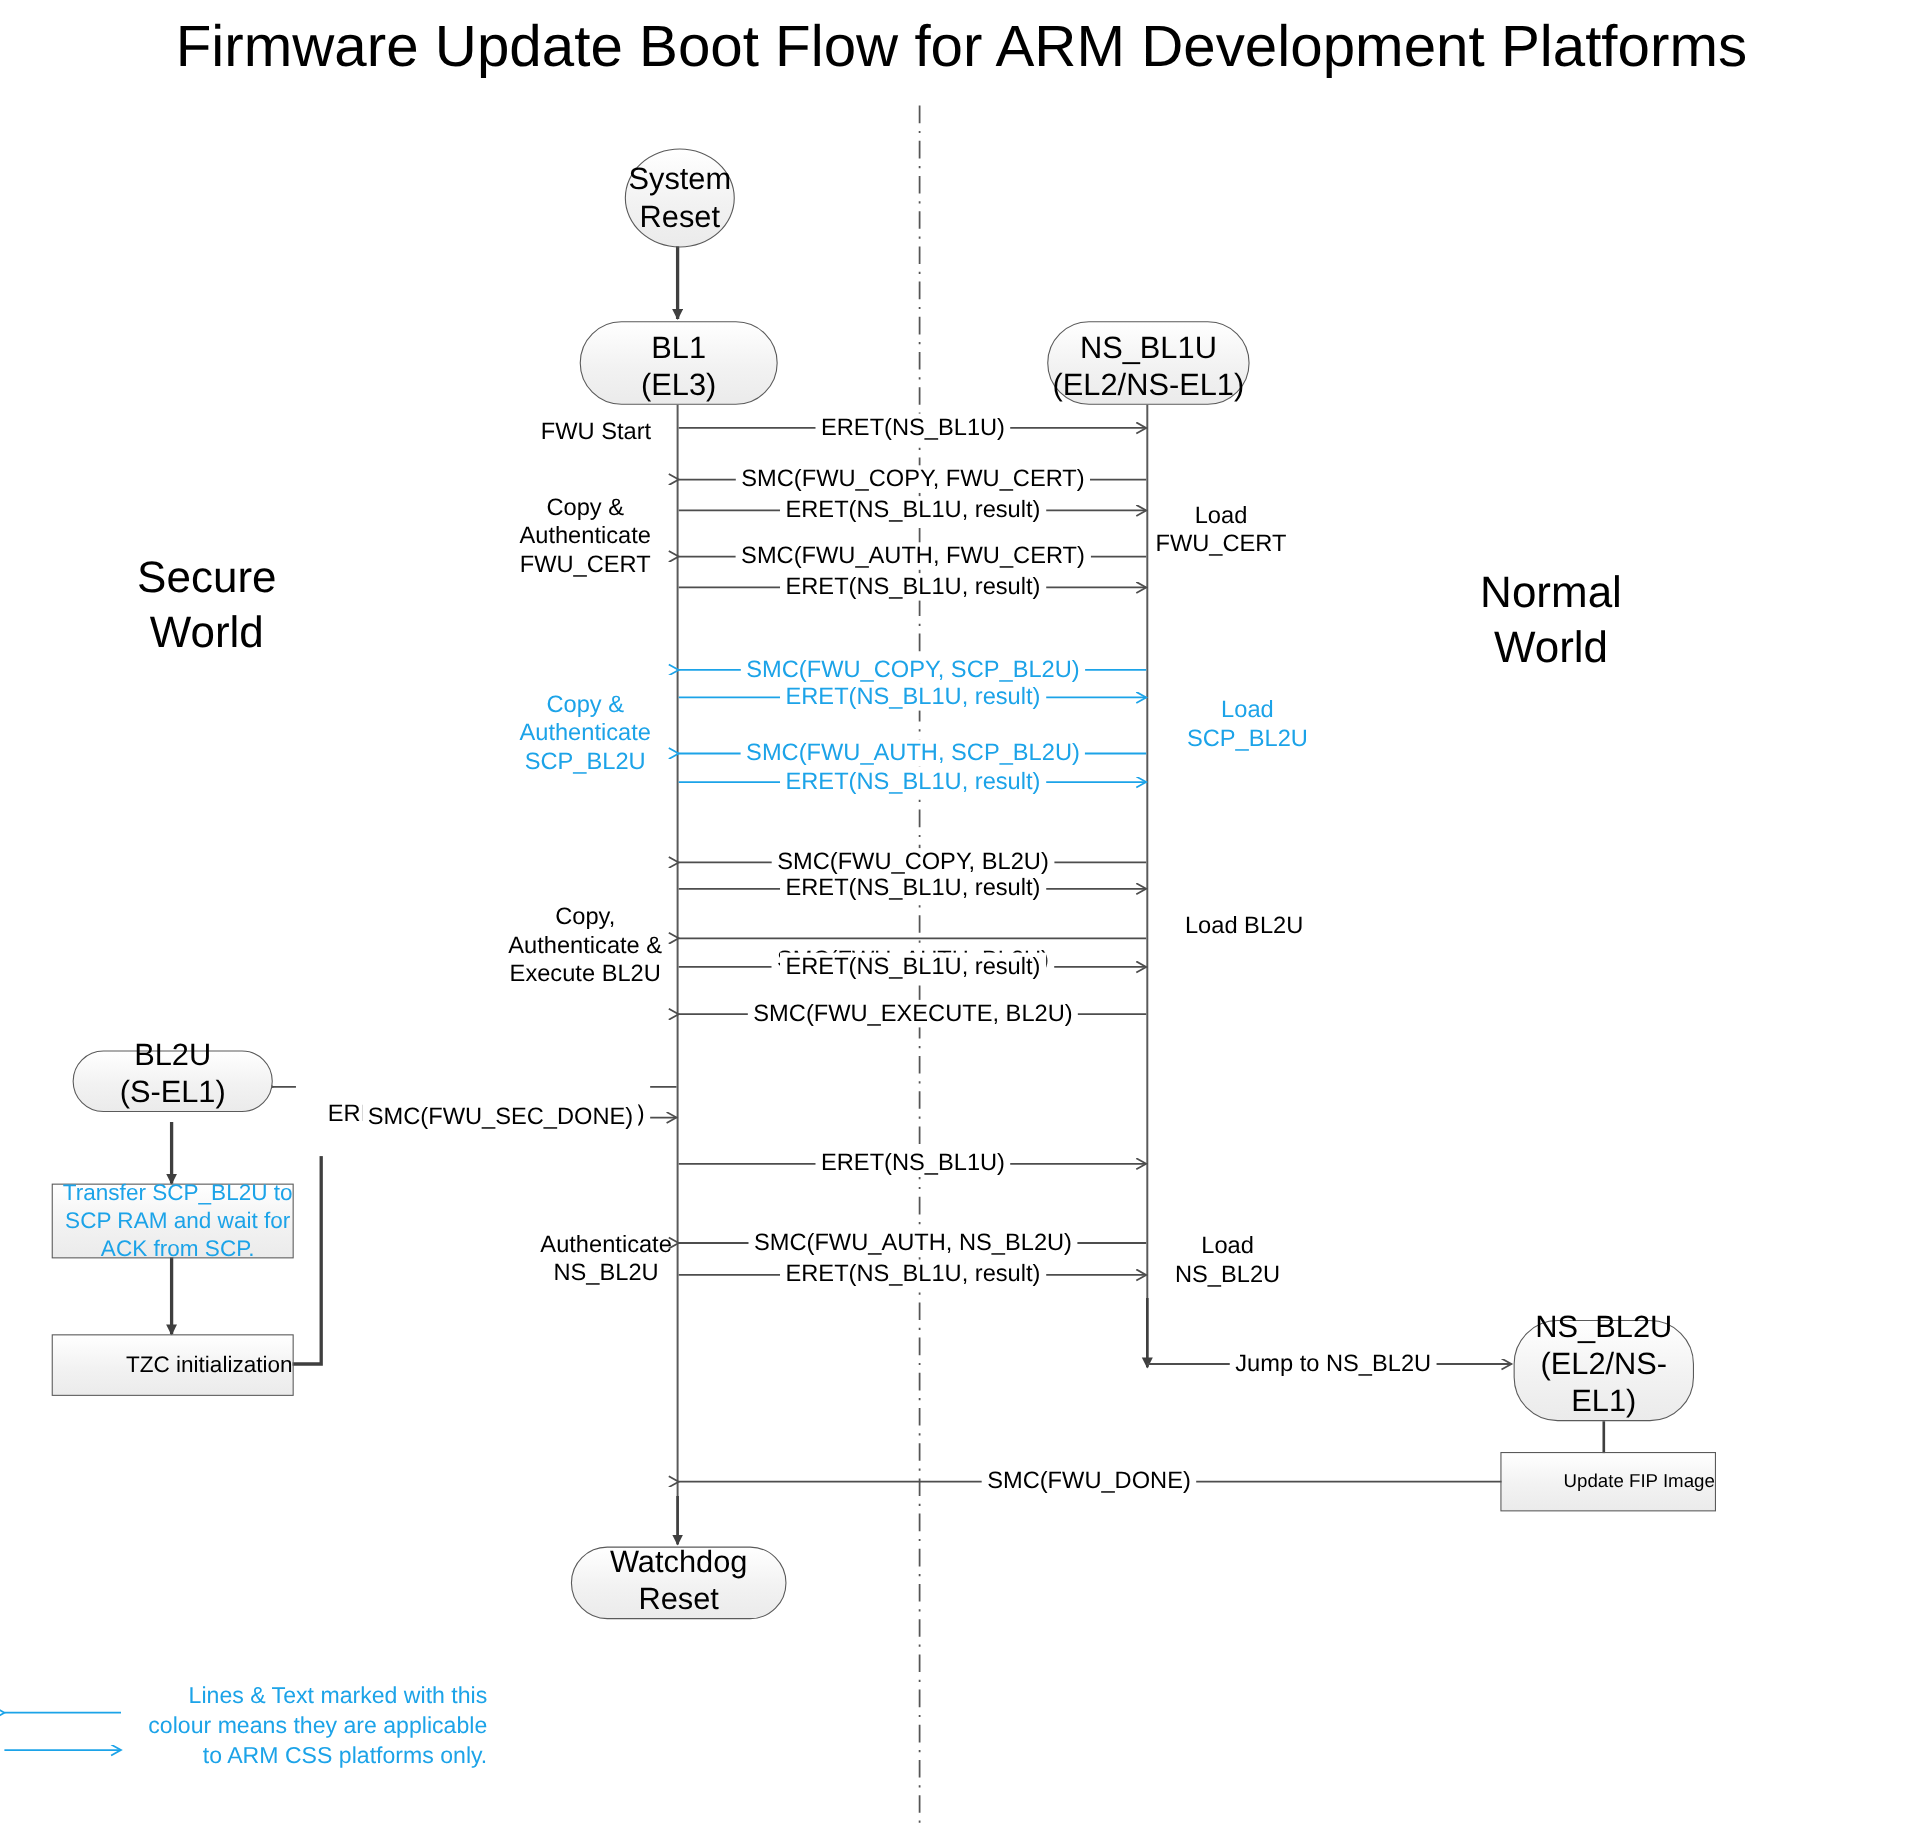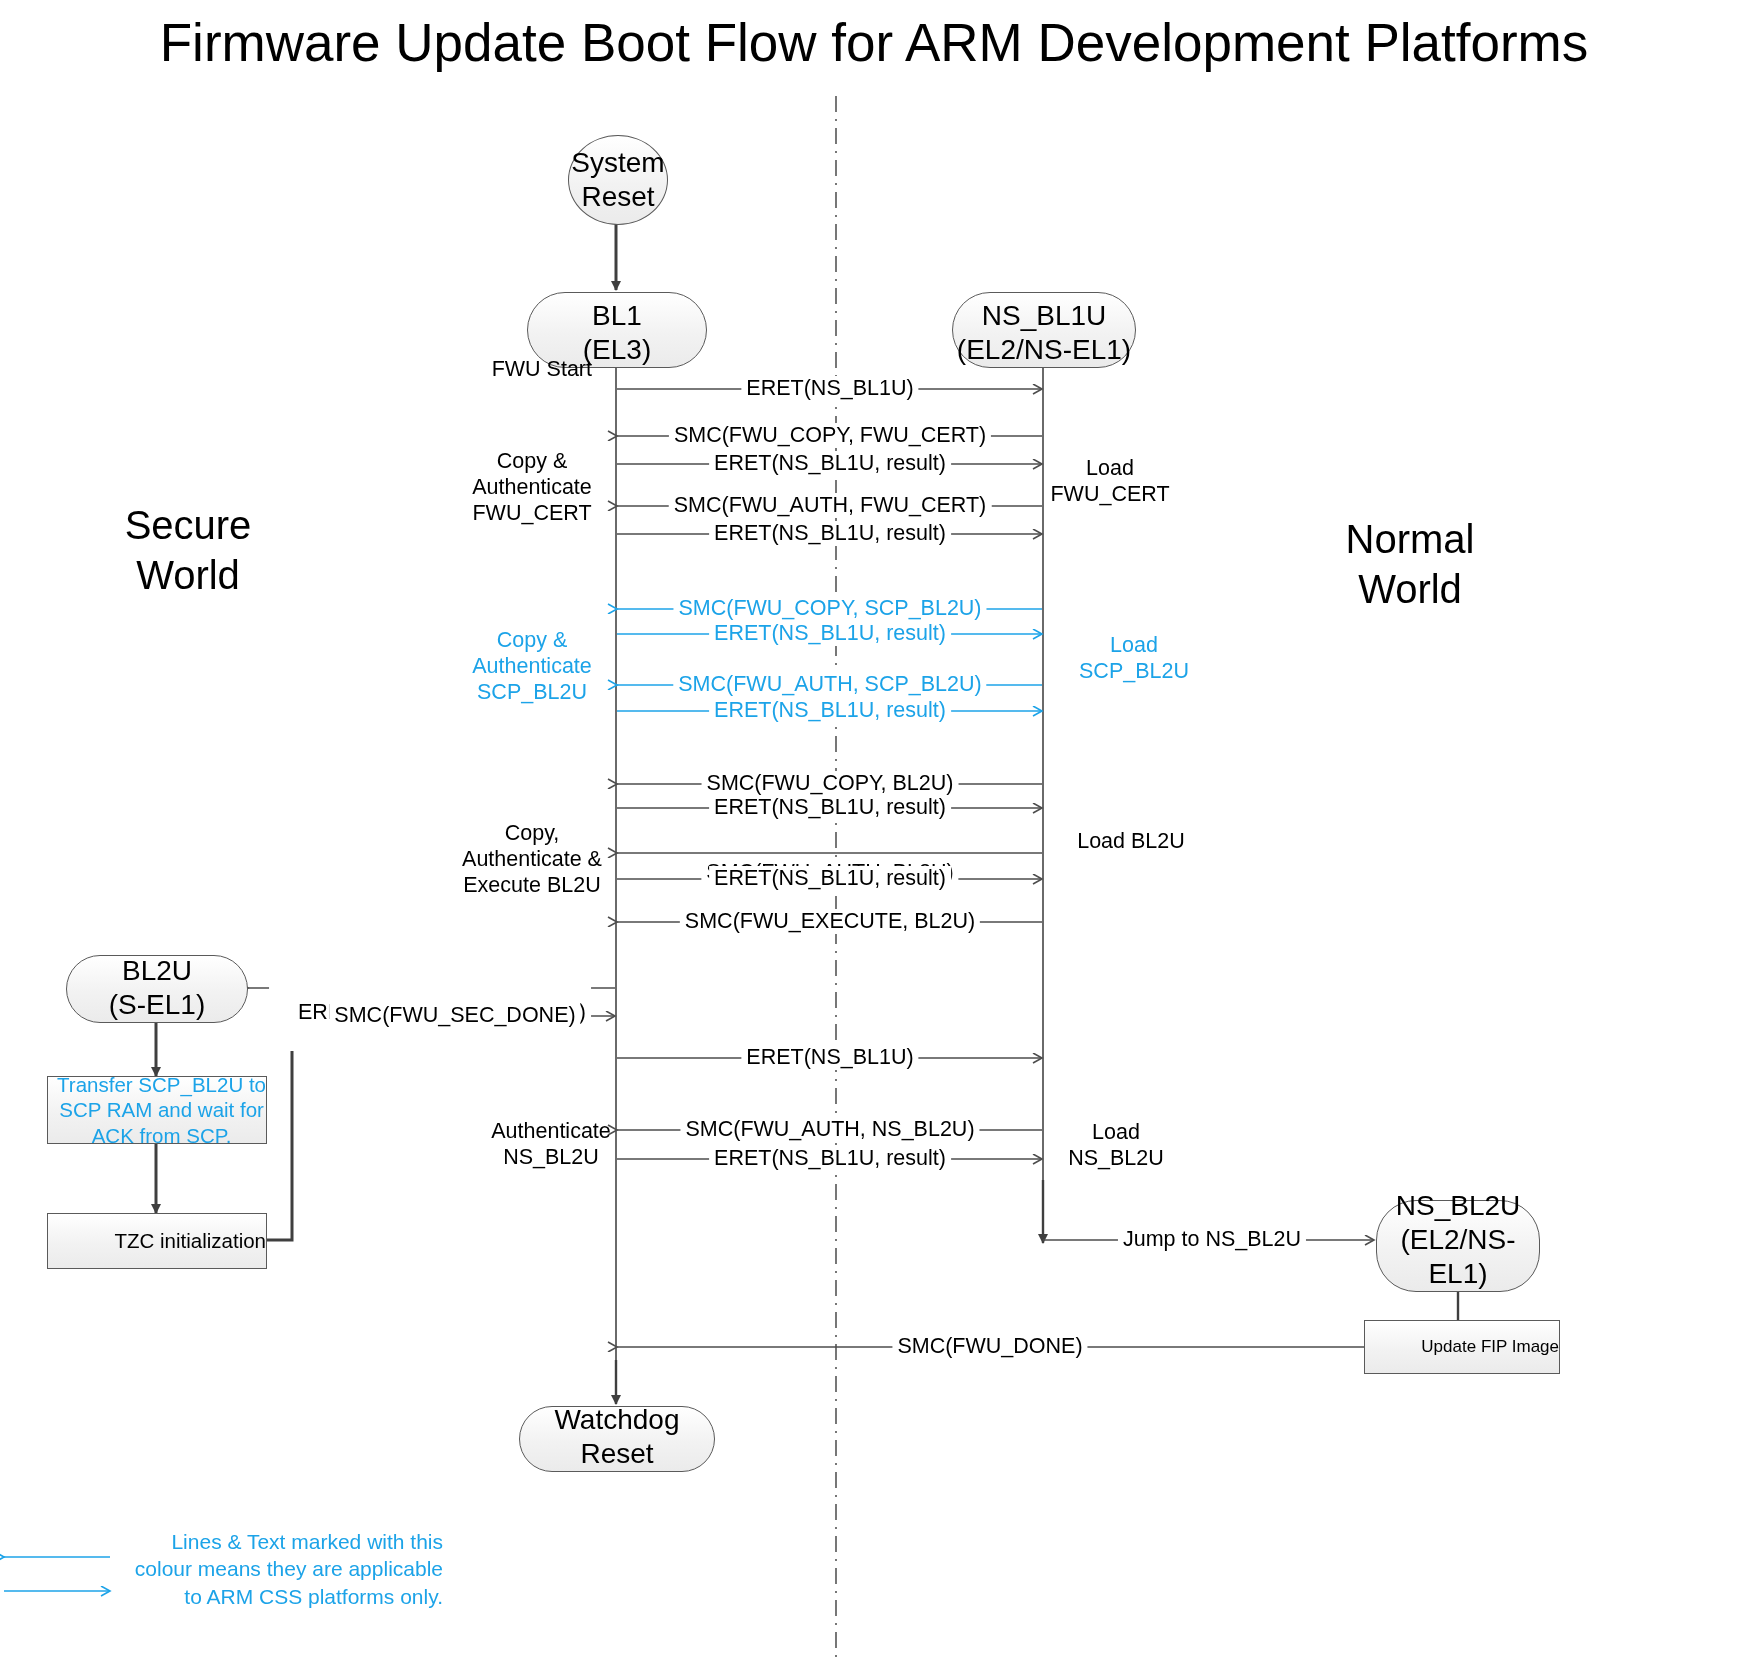--- a/index.html
+++ b/index.html
@@ -118,21 +118,21 @@
   </div>
 
   <div class="node rounded" style="left:527px;top:292px;width:180px;height:76px;">
     <div class="nodetext">BL1<br>(EL3)</div>
   </div>
 
   <div class="node rounded" style="left:952px;top:292px;width:184px;height:76px;">
     <div class="nodetext">NS_BL1U<br>(EL2/NS-EL1)</div>
   </div>
 
-  <div class="node rounded" style="left:66px;top:955px;width:182px;height:68px;">
+  <div class="node rounded" style="left:66px;top:955px;width:182px;height:56px;">
     <div class="nodetext">BL2U<br>(S-EL1)</div>
   </div>
 
   <div class="node rect" style="left:47px;top:1076px;width:220px;height:68px;">
     <div class="boxtext cyan">Transfer SCP_BL2U to<br>SCP RAM and wait for<br>ACK from SCP.</div>
   </div>
 
   <div class="node rect" style="left:47px;top:1213px;width:220px;height:56px;">
     <div class="boxtext">TZC initialization</div>
   </div>
@@ -171,21 +171,21 @@
   </div>
   <div class="txt msg ctr" style="left:455px;top:1003px;">SMC(FWU_SEC_DONE)</div>
 
   <div class="txt msg ctr" style="left:830px;top:1045px;">ERET(NS_BL1U)</div>
   <div class="txt msg ctr" style="left:830px;top:1117px;">SMC(FWU_AUTH, NS_BL2U)</div>
   <div class="txt msg ctr" style="left:830px;top:1146px;">ERET(NS_BL1U, result)</div>
 
   <div class="txt msg ctr" style="left:1212px;top:1227px;">Jump to NS_BL2U</div>
   <div class="txt msg ctr" style="left:990px;top:1334px;">SMC(FWU_DONE)</div>
 
-  <div class="txt side rgt" style="left:592px;top:356px;text-align:right;">FWU Start</div>
+  <div class="txt side rgt" style="left:592px;top:379px;text-align:right;">FWU Start</div>
   <div class="txt side ctr" style="left:532px;top:448px;text-align:center;">Copy &amp;<br>Authenticate<br>FWU_CERT</div>
   <div class="txt side ctr cyan" style="left:532px;top:627px;text-align:center;">Copy &amp;<br>Authenticate<br>SCP_BL2U</div>
   <div class="txt side ctr" style="left:532px;top:820px;text-align:center;">Copy,<br>Authenticate &amp;<br>Execute BL2U</div>
   <div class="txt side ctr" style="left:551px;top:1118px;text-align:center;">Authenticate<br>NS_BL2U</div>
 
   <div class="txt side ctr" style="left:1110px;top:455px;text-align:center;">Load<br>FWU_CERT</div>
   <div class="txt side ctr cyan" style="left:1134px;top:632px;text-align:center;">Load<br>SCP_BL2U</div>
   <div class="txt side ctr" style="left:1131px;top:828px;text-align:center;">Load BL2U</div>
   <div class="txt side ctr" style="left:1116px;top:1119px;text-align:center;">Load<br>NS_BL2U</div>
 

